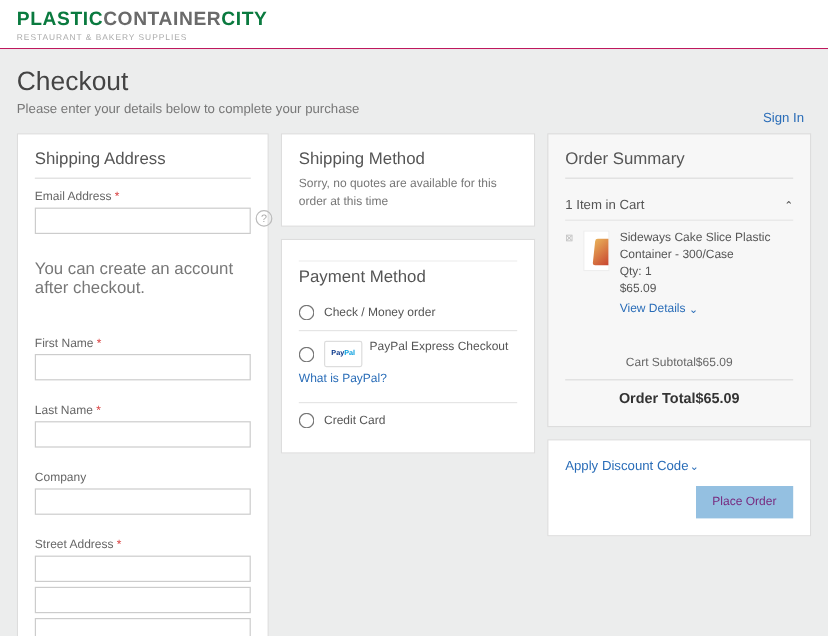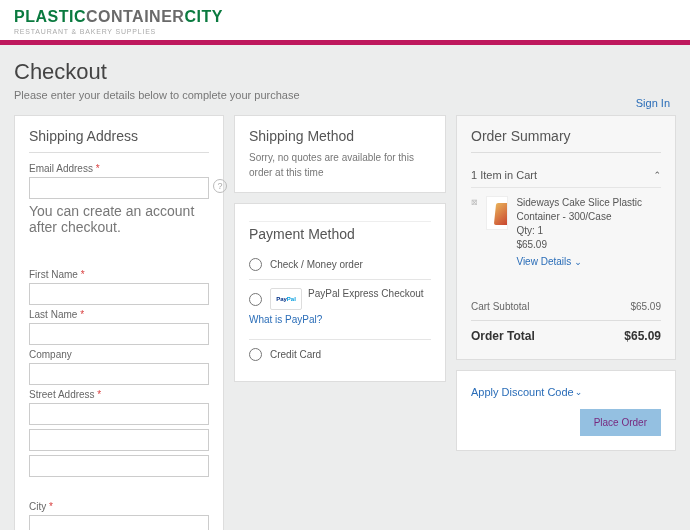--- a/index.html
+++ b/index.html
@@ -1,35 +1,35 @@
 <!DOCTYPE html>
 <html><head>
 <meta charset="utf-8">
 <style>
 *{box-sizing:border-box;margin:0;padding:0}
 body{font-family:Arial,Helvetica,sans-serif;background:#fff;font-size:12px;color:#555}
 .page{width:690px;background:#fff}
-.header{padding:8px 14px 5px 14px;border-bottom:5px solid #be185d}
+.header{padding:8px 14px 5px 14px;border-bottom:1px solid #be185d}
 .logo{font-size:16px;font-weight:bold;letter-spacing:.5px}
 .logo .p1{color:#0a7a3f}
 .logo .p2{color:#6a6a6a}
 .logo .p3{color:#0a7a3f}
 .subtitle{font-size:7px;color:#aaa;letter-spacing:.8px;margin-top:2px}
 .main{background:#eceded;padding:14px 14px 20px 14px;position:relative;min-height:480px}
 h1{font-size:22px;font-weight:300;color:#444;margin-bottom:4px}
 .lead{font-size:11px;color:#777;margin-bottom:14px}
 .signin{position:absolute;right:20px;top:52px;color:#2a6db8;font-size:11px}
 .cols{display:flex;gap:10px;align-items:flex-start}
 .card{background:#fff;border:1px solid #ddd;padding:12px 14px}
 .col1{width:210px;flex:0 0 210px}
 .col2{width:212px;flex:0 0 212px;display:flex;flex-direction:column;gap:10px}
 .col3{flex:1}
 h2{font-size:14px;font-weight:400;color:#555;margin-bottom:10px;border-bottom:1px solid #ddd;padding-bottom:8px}
 h2.nb{border:none;padding-bottom:0;margin-bottom:6px}
-.field{margin-bottom:4px}
+.field{margin-bottom:20px}
 .label{font-size:10px;color:#666;margin-bottom:3px;display:block}
 .req:after{content:" *";color:#d94040}
 .input{width:100%;height:22px;border:1px solid #ccc;padding:2px 4px;font-size:11px}
 .input-wrap{position:relative}
 .help{position:absolute;right:-18px;top:2px;width:14px;height:14px;border:1px solid #bbb;border-radius:50%;font-size:9px;color:#aaa;text-align:center;line-height:12px}
 .hint{font-size:14px;color:#777;margin-top:4px;margin-bottom:14px}
 .msg{font-size:10px;color:#777;line-height:1.5}
 .opt{display:flex;align-items:center;gap:8px;padding:8px 0;border-bottom:1px solid #e5e5e5;font-size:10px;color:#555}
 .opt:last-child{border-bottom:none}
 .opt input[type=radio]{margin:0}
@@ -38,21 +38,21 @@
 .pp-badge span:first-child{color:#003087}
 .pp-badge span:last-child{color:#009cde}
 .pp-link{color:#2a6db8;font-size:10px;padding-left:0;margin-top:-4px;margin-bottom:6px;display:block}
 .sumcard{background:#f7f7f7;border:1px solid #ddd;padding:12px 14px}
 .acc-head{font-size:11px;color:#555;display:flex;justify-content:space-between;align-items:center;padding:6px 0;border-bottom:1px solid #e5e5e5;margin-bottom:8px;cursor:pointer}
 .item{display:flex;gap:8px;align-items:flex-start;margin-bottom:8px}
 .thumb{width:34px;height:34px;background:#fff;border:1px solid #eee;position:relative;overflow:hidden}
 .thumb:before{content:"";position:absolute;left:8px;top:6px;width:18px;height:22px;background:linear-gradient(135deg,#e9b25a,#c4362a);border-radius:2px;transform:skew(-6deg)}
 .item-text{font-size:10px;color:#555;line-height:1.4}
 .vd{font-size:10px;color:#2a6db8;margin-top:3px;display:inline-flex;align-items:center;gap:3px}
-.row{display:flex;justify-content:space-between;font-size:10px;color:#666;padding:4px 0}
+.row{display:flex;justify-content:center;font-size:10px;color:#666;padding:4px 0}
 .row.total{font-size:12px;color:#333;font-weight:bold;border-top:1px solid #ddd;margin-top:4px;padding-top:8px}
 .muted{color:#999;font-style:italic}
 .disccard{background:#fff;border:1px solid #ddd;padding:14px;margin-top:10px}
 .disc{color:#2a6db8;font-size:11px;display:inline-flex;align-items:center;gap:1px}
 .place{float:right;background:#8fbde0;color:#701a75;padding:8px 14px;font-size:10px;border:none;margin-top:10px;opacity:.95}
 .chev{font-size:9px}
 .sp{height:20px}
 </style>
 </head>
 <body>

